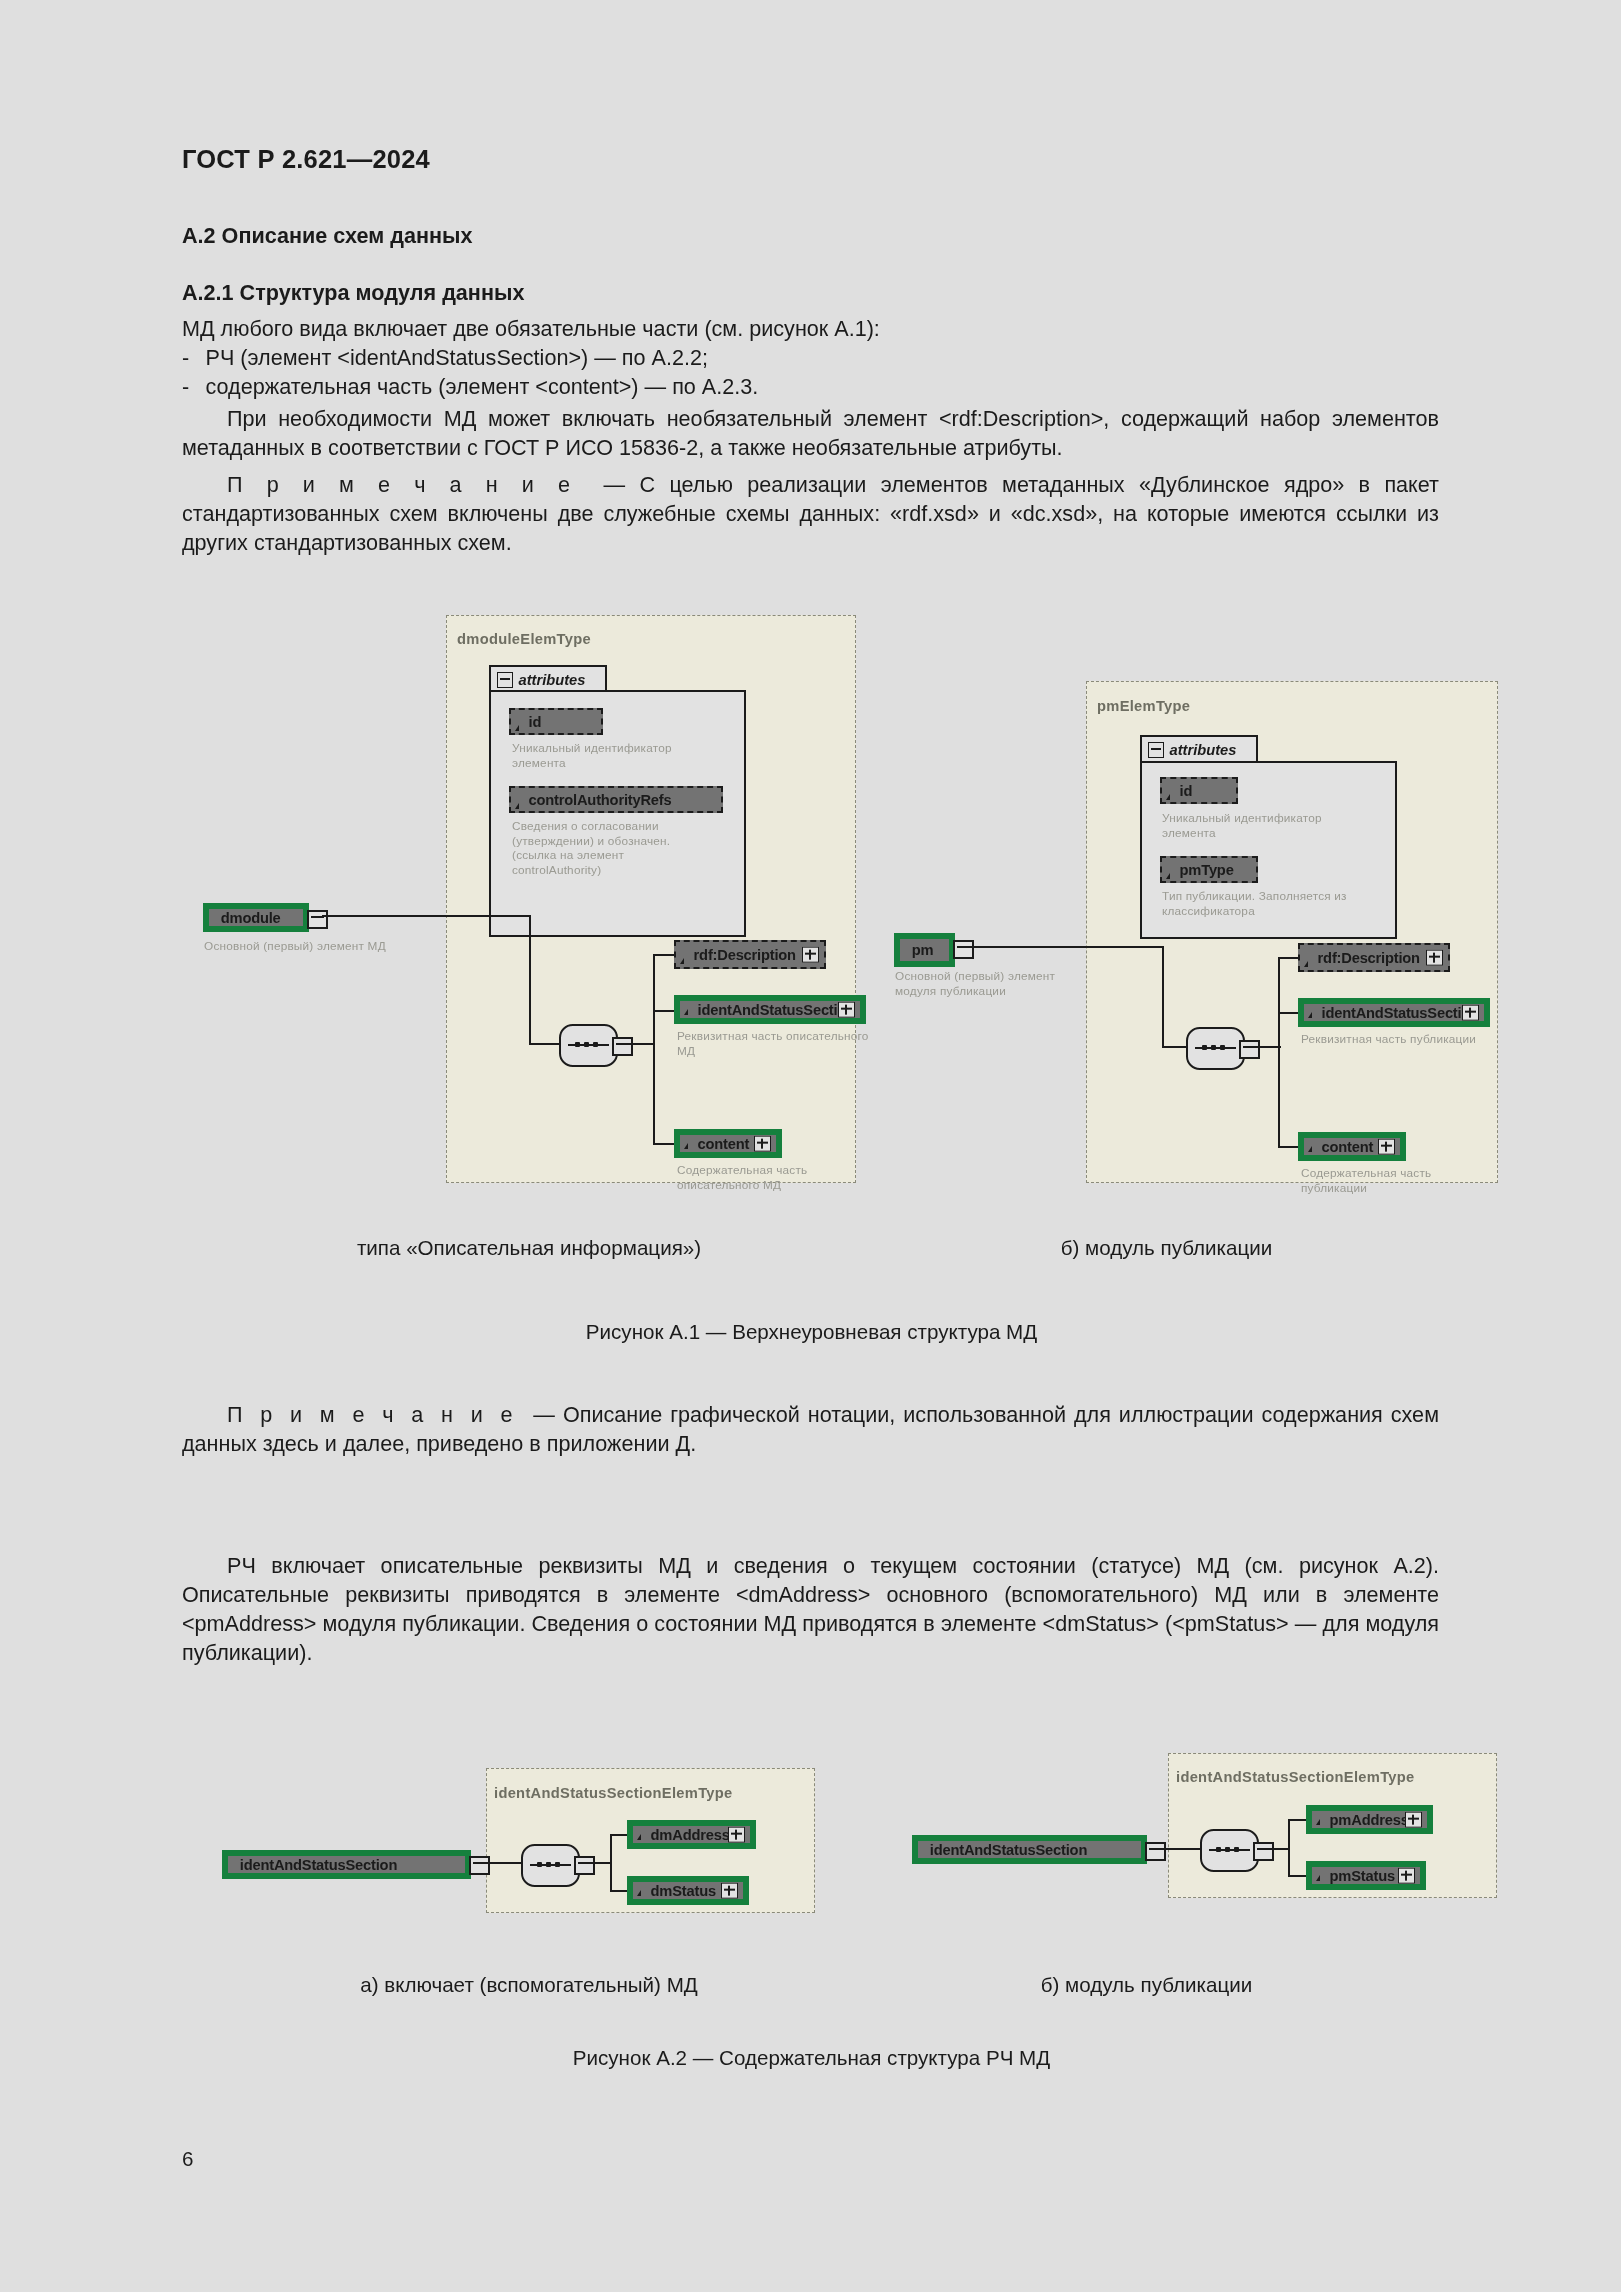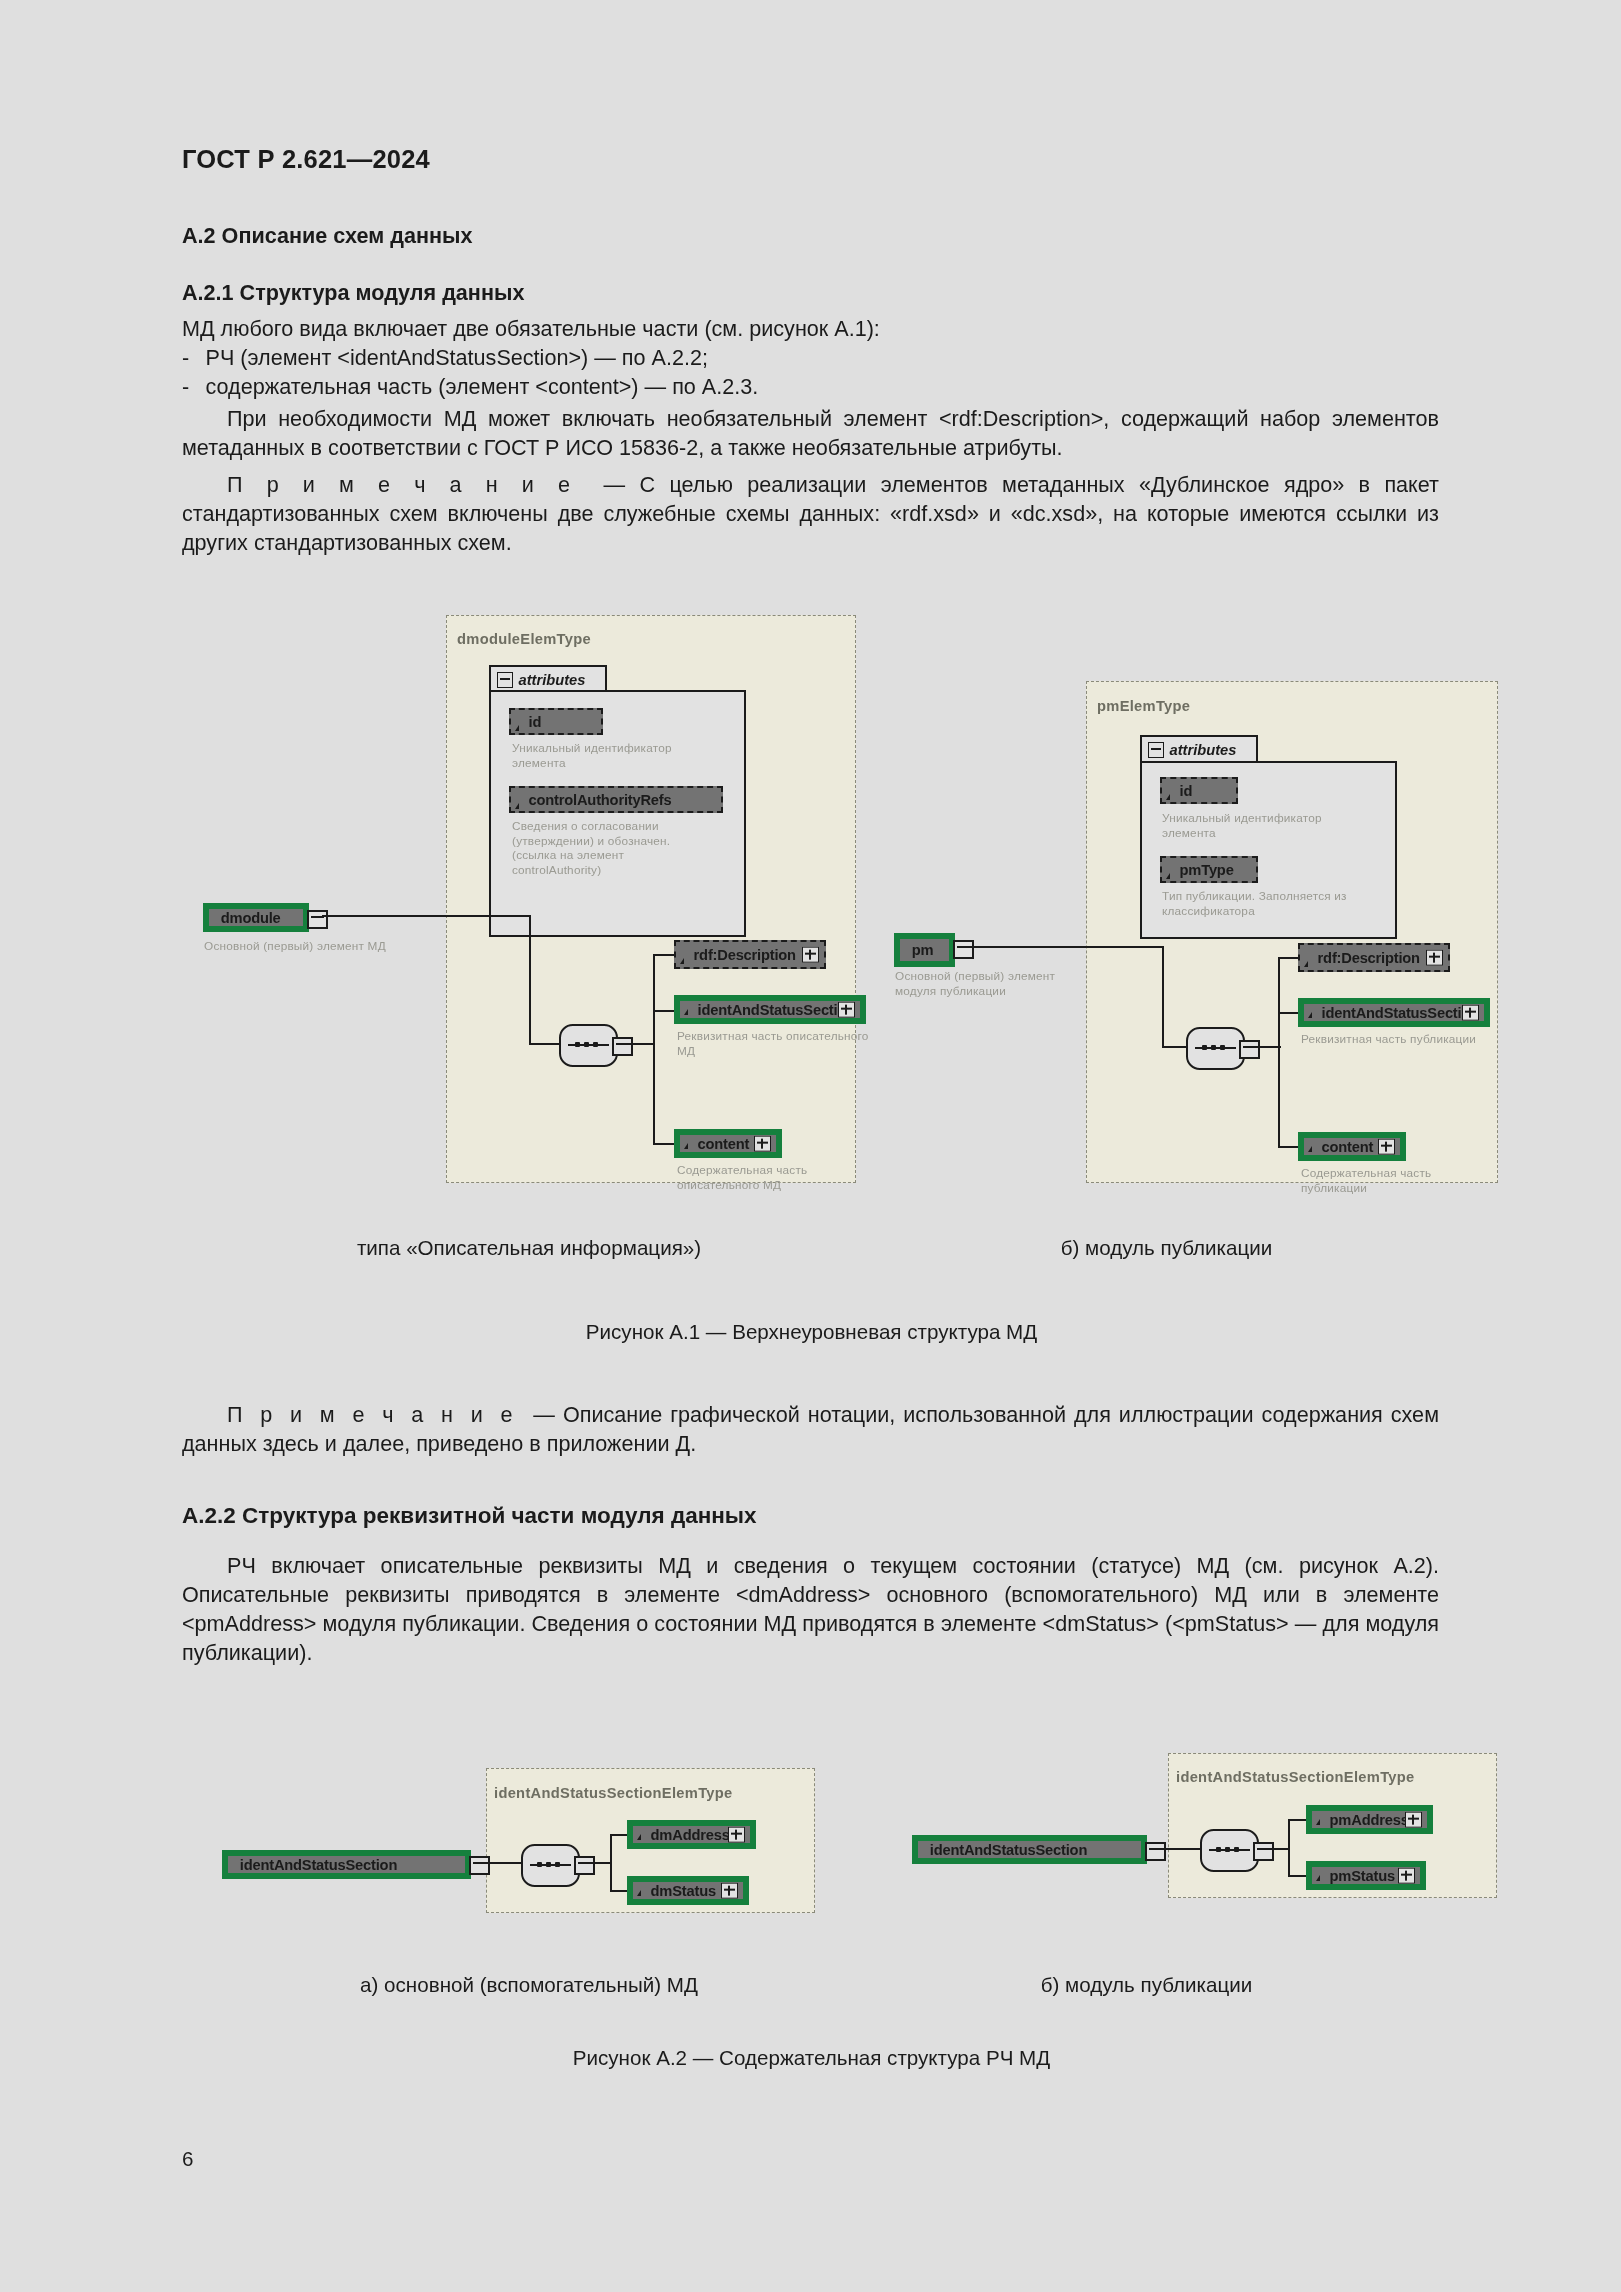--- a/index.html
+++ b/index.html
@@ -300,23 +300,20 @@
       <div>типа «Описательная информация»)</div>
     </div>
     <div class="figcap" style="left:941px;top:1233px;width:451px;">б)  модуль публикации</div>
     <div class="figcap" style="left:183px;top:1317px;width:1257px;">Рисунок А.1 — Верхнеуровневая структура МД</div>
   </div>
 
   <div class="col" style="top:1400px;">
     <p class="body"><span class="ind"></span><span class="note-lbl">П р и м е ч а н и е</span>&nbsp; <span>— Описание графической нотации, использованной для иллюстрации содержания схем данных здесь и далее, приведено в приложении Д.</span></p>
   </div>
 
-  <div class="col" style="top:1503px;">
-    <h3 class="sec" style="font-size:22.5px;">A.2.2  Структура реквизитной части модуля данных</h3>
-  </div>
   <div class="col" style="top:1551px;">
     <p class="body"><span class="ind"></span><span>РЧ включает описательные реквизиты МД и сведения о текущем состоянии (статусе) МД (см. рисунок А.2). Описательные реквизиты приводятся в элементе &lt;dmAddress&gt; основного (вспомогательного) МД или в элементе &lt;pmAddress&gt; модуля публикации. Сведения о состоянии МД приводятся в элементе &lt;dmStatus&gt; (&lt;pmStatus&gt; — для модуля публикации).</span></p>
   </div>
 
   <div class="fig">
 
     <div>
       <div class="typebox" style="left:486px;top:1768px;width:329px;height:145px;"></div>
       <div class="typelabel" style="left:494px;top:1785px;">identAndStatusSectionElemType</div>
 
@@ -383,21 +380,21 @@
         <span>pmAddress</span>
         <span class="plusbox"></span>
       </div>
       <div class="elem solid" style="left:1306px;top:1861px;width:120px;height:29px;padding-right:25.5px;">
         <span class="arr"></span>
         <span>pmStatus</span>
         <span class="plusbox"></span>
       </div>
     </div>
 
-    <div class="figcap" style="left:186px;top:1970px;width:686px;">а)  основной (вспомогательный) МД</div>
+    <div class="figcap" style="left:186px;top:1970px;width:686px;">а)  включает (вспомогательный) МД</div>
     <div class="figcap" style="left:921px;top:1970px;width:451px;">б)  модуль публикации</div>
     <div class="figcap" style="left:183px;top:2043px;width:1257px;">Рисунок А.2 — Содержательная структура РЧ МД</div>
   </div>
 
   <div class="pagenum">6</div>
 
 </div>
 
 
 </body></html>

